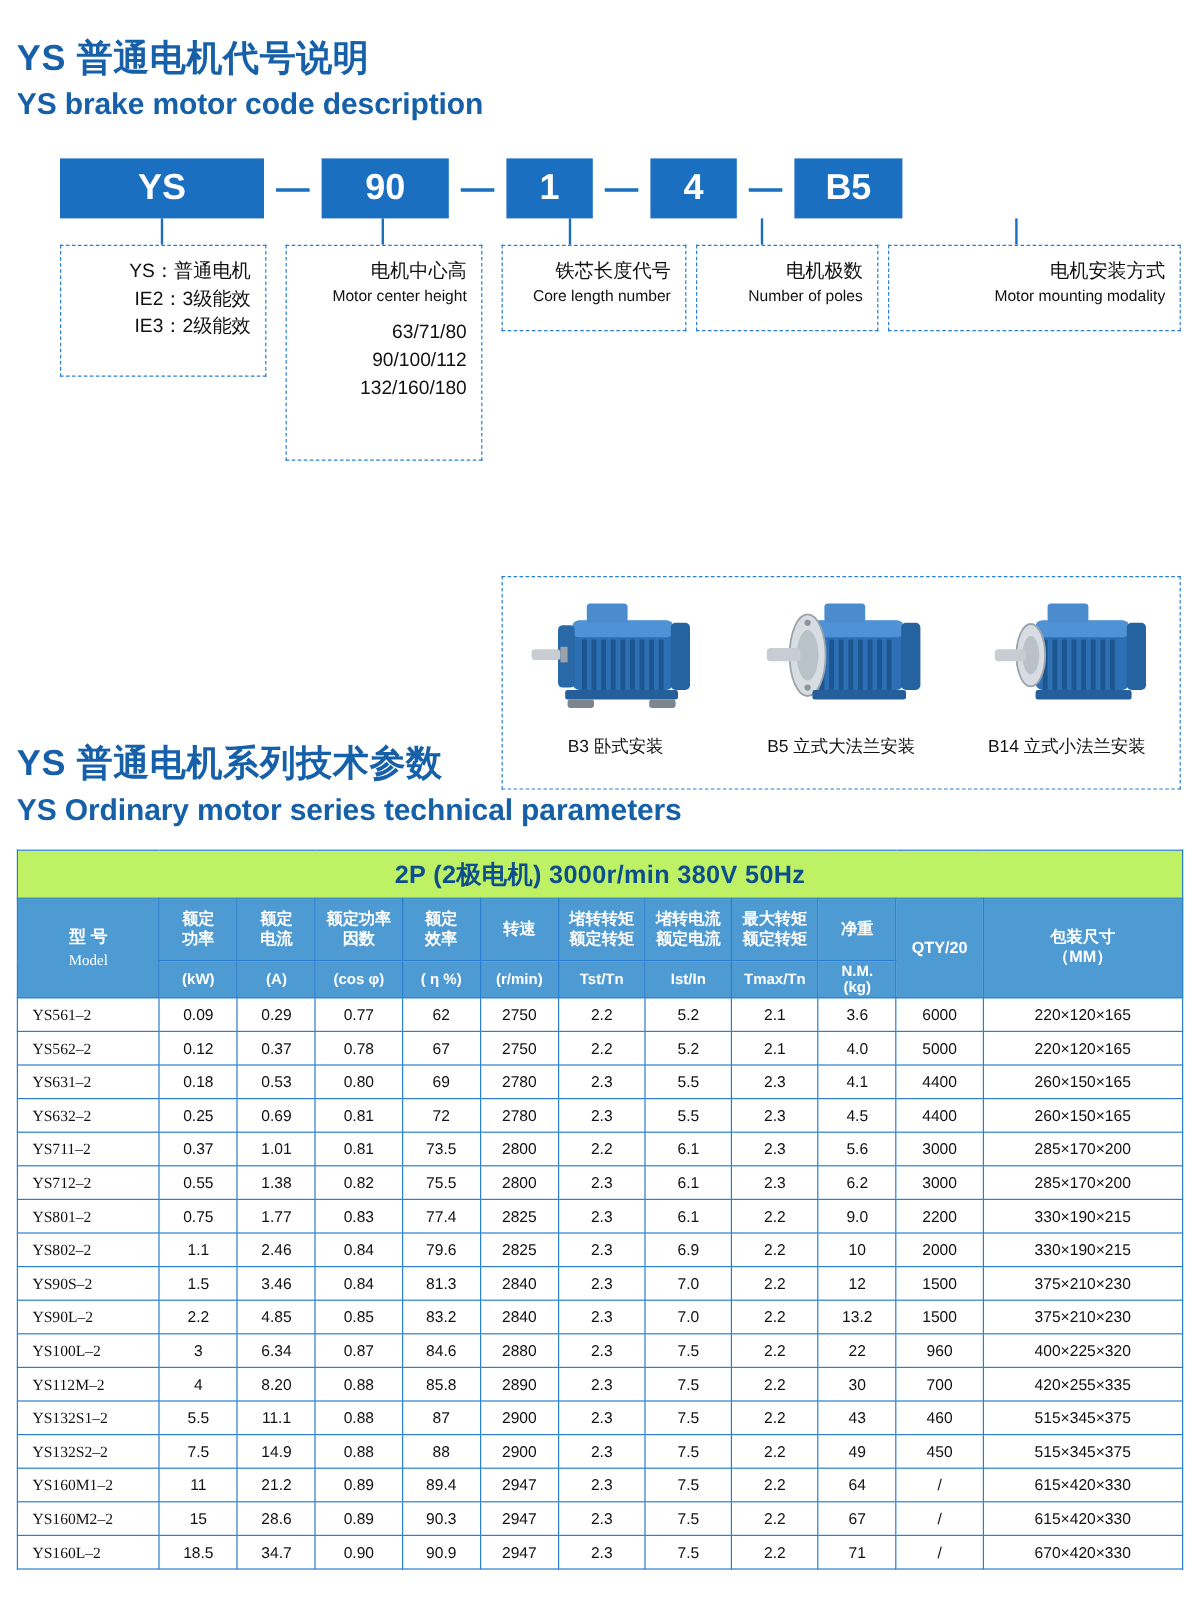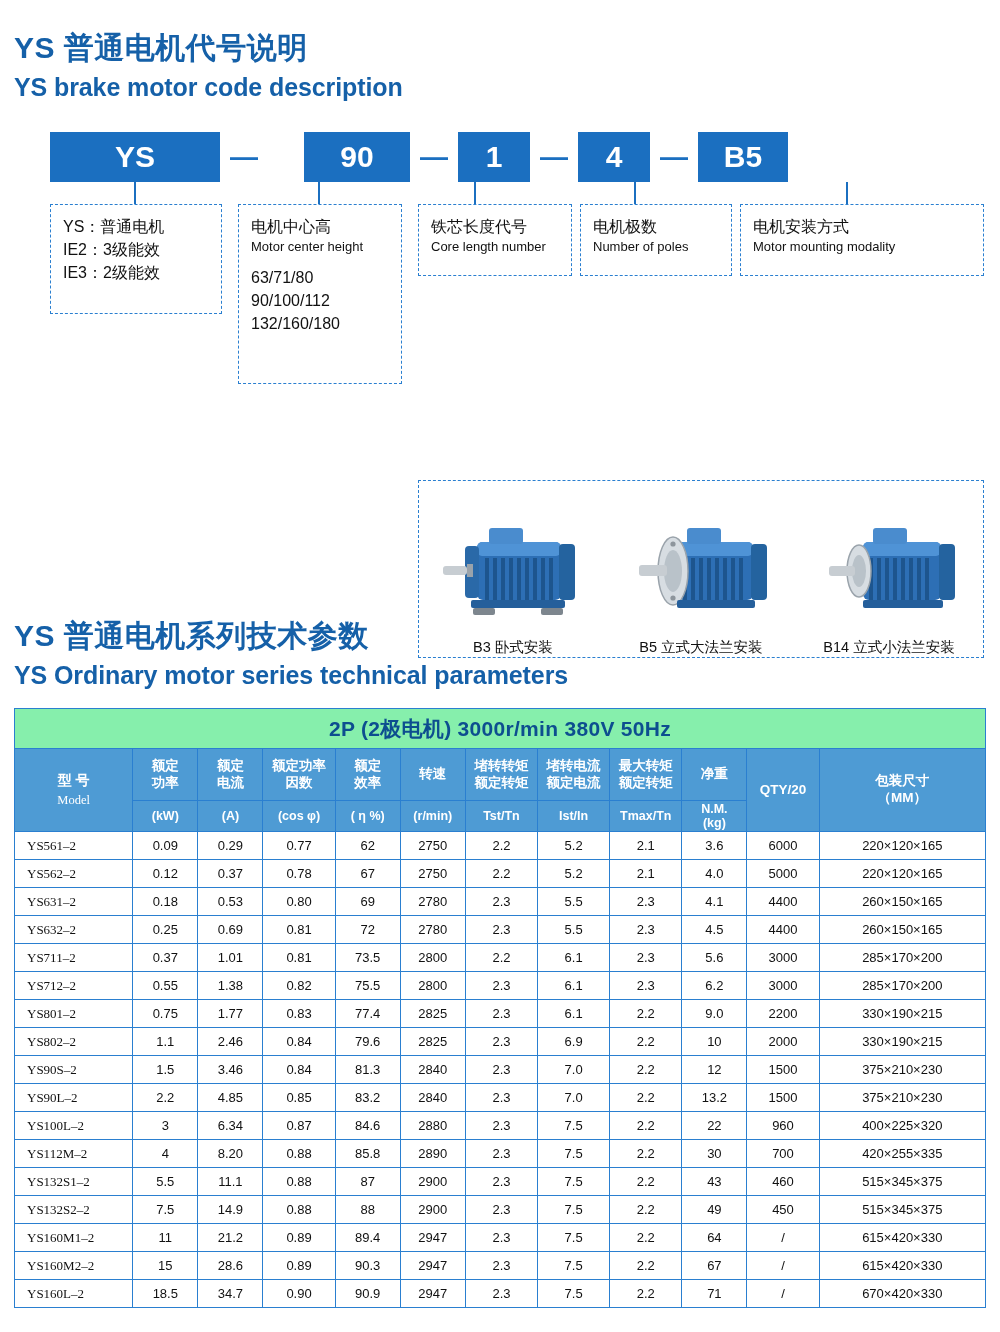--- a/index.html
+++ b/index.html
@@ -28,47 +28,47 @@
   .code-box {
     background: #1b6fc0; color: #fff; font-weight: bold;
     font-size: 30px; display: flex; align-items: center; justify-content: center;
   }
   .dash { color: #1b6fc0; font-size: 28px; font-weight: bold; padding: 0 10px; }
 
   .stem { position: absolute; width: 2px; background: #1b6fc0; }
 
   .dashbox {
     position: absolute; border: 1px dashed #2a7fd0;
-    padding: 10px 12px 12px 12px; background: #fff;
+    padding: 10px 12px 12px 12px; background: #fff; text-align: right;
   }
   .dashbox .cn { font-size: 16px; color: #111; line-height: 1.45; white-space: nowrap; }
   .dashbox .en { font-size: 13px; color: #111; line-height: 1.35; white-space: nowrap; }
   .dashbox .nums { font-size: 16px; color: #111; line-height: 1.45; }
 
   
   .motorbox {
     position: absolute; left: 404px; top: 356px; width: 566px; height: 178px;
-    border: 1px dashed #2a7fd0; display: flex; align-items: flex-end;
+    border: 1px dashed #2a7fd0; display: flex; align-items: flex-start;
     justify-content: space-around; padding-top: 8px;
   }
   .motor-item { width: 180px; text-align: center; }
   .motor-cap { font-size: 14.5px; margin-top: 4px; color: #111; }
   .motor-svg { display: block; margin: 0 auto; }
 
   
   .sec2 { margin-top: 72px; }
 
   
   table.params {
     width: 972px; border-collapse: collapse; margin-top: 18px;
     font-size: 13px; color: #111;
   }
   table.params td, table.params th { border: 1px solid #2a7fd0; text-align: center; }
   .tbl-title {
-    background: #86efac; color: #0d4e8f; font-weight: bold; font-size: 21px;
+    background: #bef264; color: #0d4e8f; font-weight: bold; font-size: 21px;
     height: 40px; letter-spacing: 0.3px; margin-top: 13px;
   }
   thead td { background: #4e9bd4; color: #fff; font-weight: bold; }
   .hdr-top { height: 52px; font-size: 13.5px; line-height: 1.25; }
   .hdr-bot { height: 26px; font-size: 12.5px; }
   .hdr-model { height: 78px; font-size: 14px; line-height: 1.5; }
   tbody td { height: 28px; background: #fff; font-size: 13px; }
   tbody tr td:first-child { text-align: left; padding-left: 12px; font-family: Liberation Serif, serif; }
   .col-model { width: 118px; }
   .col-num { width: 65px; }
@@ -82,21 +82,21 @@
 <div class="page">
 
   <h1 class="h-cn">YS 普通电机代号说明</h1>
   <h2 class="h-en">YS brake motor code description</h2>
 
   <div class="code-area">
 
     <div class="code-row" style="position:absolute;left:36px;top:8px;text-align:right;">
       <div class="code-box" style="width:170px;height:50px;">YS</div>
       <span class="dash">—</span>
-      <div class="code-box" style="width:106px;height:50px;margin-left:36px;">90</div>
+      <div class="code-box" style="width:106px;height:50px;">90</div>
       <span class="dash">—</span>
       <div class="code-box" style="width:72px;height:50px;">1</div>
       <span class="dash">—</span>
       <div class="code-box" style="width:72px;height:50px;">4</div>
       <span class="dash">—</span>
       <div class="code-box" style="width:90px;height:50px;">B5</div>
     </div>
 
     <div class="stem" style="left:120px;top:58px;height:22px;"></div>
     <div class="stem" style="left:304px;top:58px;height:22px;"></div>

